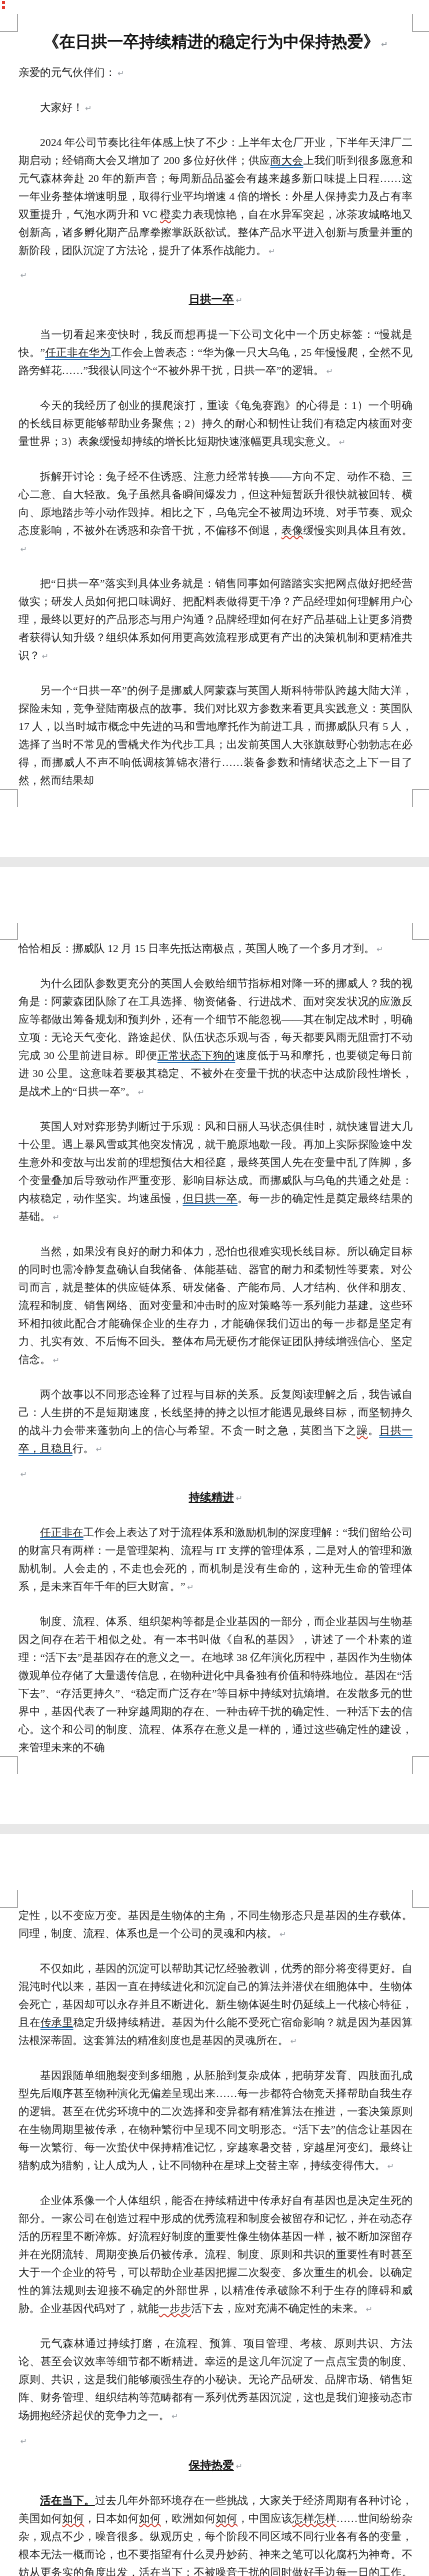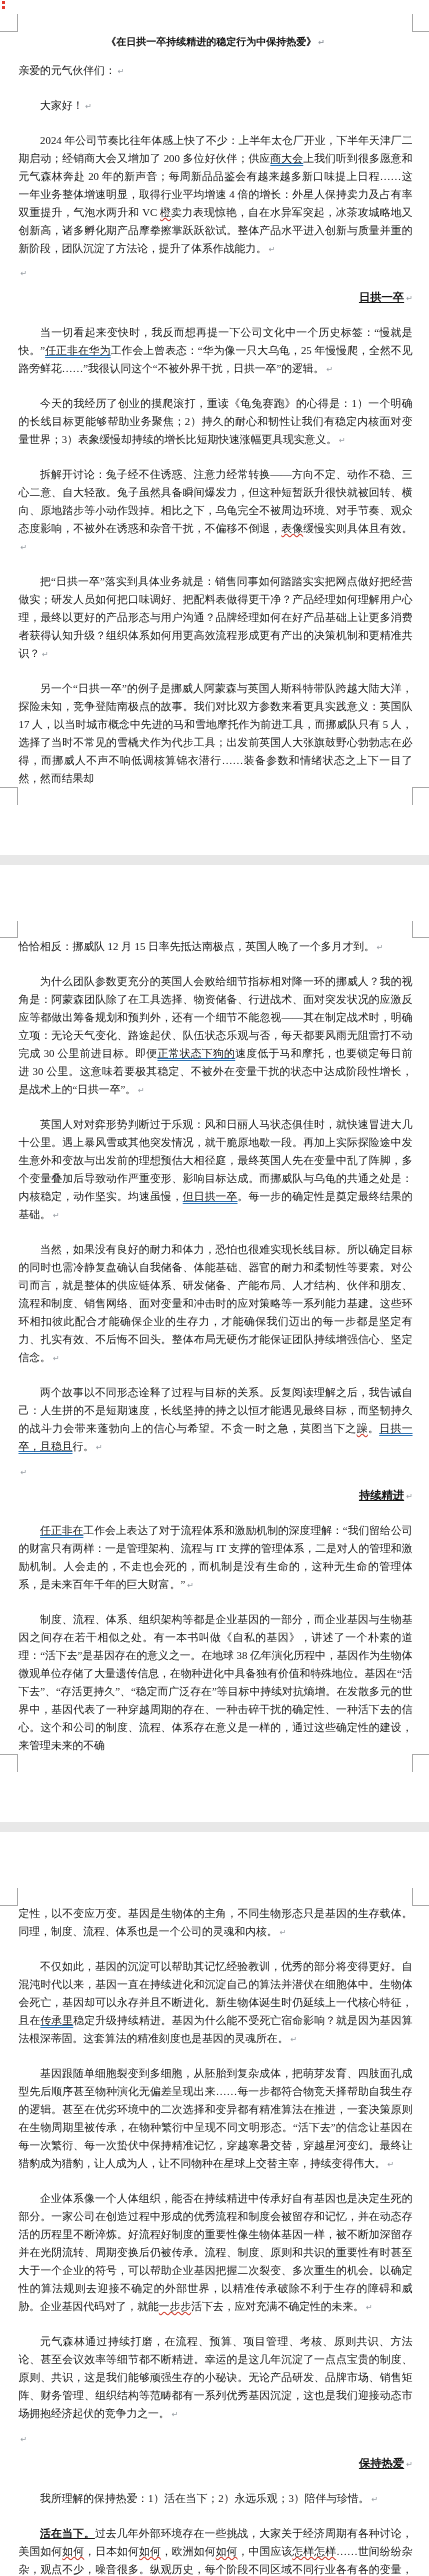--- a/index.html
+++ b/index.html
@@ -16,22 +16,22 @@
   .band{height:9.8px;background:#e8e8e8;margin-top:67px;}
   
   .corner{position:absolute;width:17px;height:16.5px;border:0 solid #a8a8a8;}
   .corner.tl{left:0;top:14.4px;border-right-width:0.5px;border-bottom-width:0.5px;}
   .corner.tr{right:0;top:14.4px;border-left-width:0.5px;border-bottom-width:0.5px;}
   .page.p2 .corner.tl,.page.p3 .corner.tl,.page.p4 .corner.tl,
   .page.p2 .corner.tr,.page.p3 .corner.tr,.page.p4 .corner.tr{top:56px;}
   .corner.bl{left:0;bottom:-16.5px;border-right-width:0.5px;border-top-width:0.5px;}
   .corner.br{right:0;bottom:-16.5px;border-left-width:0.5px;border-top-width:0.5px;}
   
-  .title{font-size:10px;line-height:21.6px;font-weight:bold;text-align:center;margin:0 0 7.2px;}
-  .heading{font-size:11.3px;line-height:18px;text-align:right;margin:0 0 5.7px;}
+  .title{font-size:16px;line-height:21.6px;font-weight:bold;text-align:center;margin:0 0 7.2px;}
+  .heading{font-size:11.3px;line-height:18px;text-align:center;margin:0 0 5.7px;}
   .para{font-size:10.8px;line-height:18px;margin:0 0 5.7px;text-align:justify;}
   .para.ind{text-indent:21.6px;margin-top:16px;}
   .para.empty{min-height:18px;}
   
   .title::after,.heading::after,.para::after{content:"↵";color:#9aa0a6;font-size:8.2px;margin-left:1.5px;font-family:"DejaVu Sans",sans-serif;}
   .nomark::after{content:"" !important;margin:0;}
   
   .rb{font-weight:bold;}
   .ru{text-decoration-color:#161616;}
   .rbu{font-weight:bold;text-decoration:underline;text-decoration-color:#161616;}
@@ -81,18 +81,17 @@
     <div class="page p3">
       <div class="corner tl"></div>
       <div class="corner tr"></div>
       <p class="para"><span>定性，以不变应万变。基因是生物体的主角，不同生物形态只是基因的生存载体。同理，制度、流程、体系也是一个公司的灵魂和内核。</span></p>
       <p class="para ind"><span>不仅如此，基因的沉淀可以帮助其记忆经验教训，优秀的部分将变得更好。自混沌时代以来，基因一直在持续进化和沉淀自己的算法并潜伏在细胞体中。生物体会死亡，基因却可以永存并且不断进化。新生物体诞生时仍延续上一代核心特征，且在</span><span class="rg">传承里</span><span>稳定升级持续精进。基因为什么能不受死亡宿命影响？就是因为基因算法根深蒂固。这套算法的精准刻度也是基因的灵魂所在。</span></p>
       <p class="para ind"><span>基因跟随单细胞裂变到多细胞，从胚胎到复杂成体，把萌芽发育、四肢面孔成型先后顺序甚至物种演化无偏差呈现出来……每一步都符合物竞天择帮助自我生存的逻辑。甚至在优劣环境中的二次选择和变异都有精准算法在推进，一套决策原则在生物周期里被传承，在物种繁衍中呈现不同文明形态。“活下去”的信念让基因在每一次繁衍、每一次蛰伏中保持精准记忆，穿越寒暑交替，穿越星河变幻。最终让猎豹成为猎豹，让人成为人，让不同物种在星球上交替主宰，持续变得伟大。</span></p>
       <p class="para ind"><span>企业体系像一个人体组织，能否在持续精进中传承好自有基因也是决定生死的部分。一家公司在创造过程中形成的优秀流程和制度会被留存和记忆，并在动态存活的历程里不断淬炼。好流程好制度的重要性像生物体基因一样，被不断加深留存并在光阴流转、周期变换后仍被传承。流程、制度、原则和共识的重要性有时甚至大于一个企业的符号，可以帮助企业基因把握二次裂变、多次重生的机会。</span><span class="ru">以确定性的算法规则去迎接不确定的外部世界，以精准传承破除不利于生存的障碍和威胁。</span><span>企业基因代码对了，就能</span><span class="rr">一步步</span><span>活下去，应对充满不确定性的未来。</span></p>
       <p class="para ind"><span>元气森林通过持续打磨，在流程、预算、项目管理、考核、原则共识、方法论、甚至会议效率等细节都不断精进。幸运的是这几年沉淀了一点点宝贵的制度、原则、共识，这是我们能够顽强生存的小秘诀。无论产品研发、品牌市场、销售矩阵、财务管理、组织结构等范畴都有一系列优秀基因沉淀，这也是我们迎接动态市场拥抱经济起伏的竞争力之一。</span></p>
       <p class="para empty"></p>
       <div class="heading"><span class="rbu">保持热爱</span></div>
-      <p class="para ind"><span>我所理解的保持热爱：1）活在当下；2）永远乐观；3）陪伴与珍惜。</span></p>
       <p class="para ind"><span class="rbu">活在当下。</span><span>过去几年外部环境存在一些挑战，大家关于经济周期有各种讨论，美国如何</span><span class="rr">如何</span><span>，日本如何</span><span class="rr">如何</span><span>，欧洲如何</span><span class="rr">如何</span><span>，中国应该</span><span class="rr">怎样怎样</span><span>……世间纷纷杂杂，观点不少，噪音很多。纵观历史，每个阶段不同区域不同行业各有各的变量，根本无法一概而论，也不要指望有什么灵丹妙药、神来之笔可以化腐朽为神奇。不妨从更务实的角度出发，活在当下：不被噪音干扰的同时做好手边每一日的工作。从这个视角来说，唐僧是一个心存热爱的人，从不焦虑、从不困惑，念好每一天的经，走好每一步取经路。</span></p>
       <p class="para ind nomark"><span>如果非要讨论未来，讨论周期，我的答案是：历史有相似，但是每次变革又有不</span></p>
     </div>
   </div>
 
 
 </body></html>

